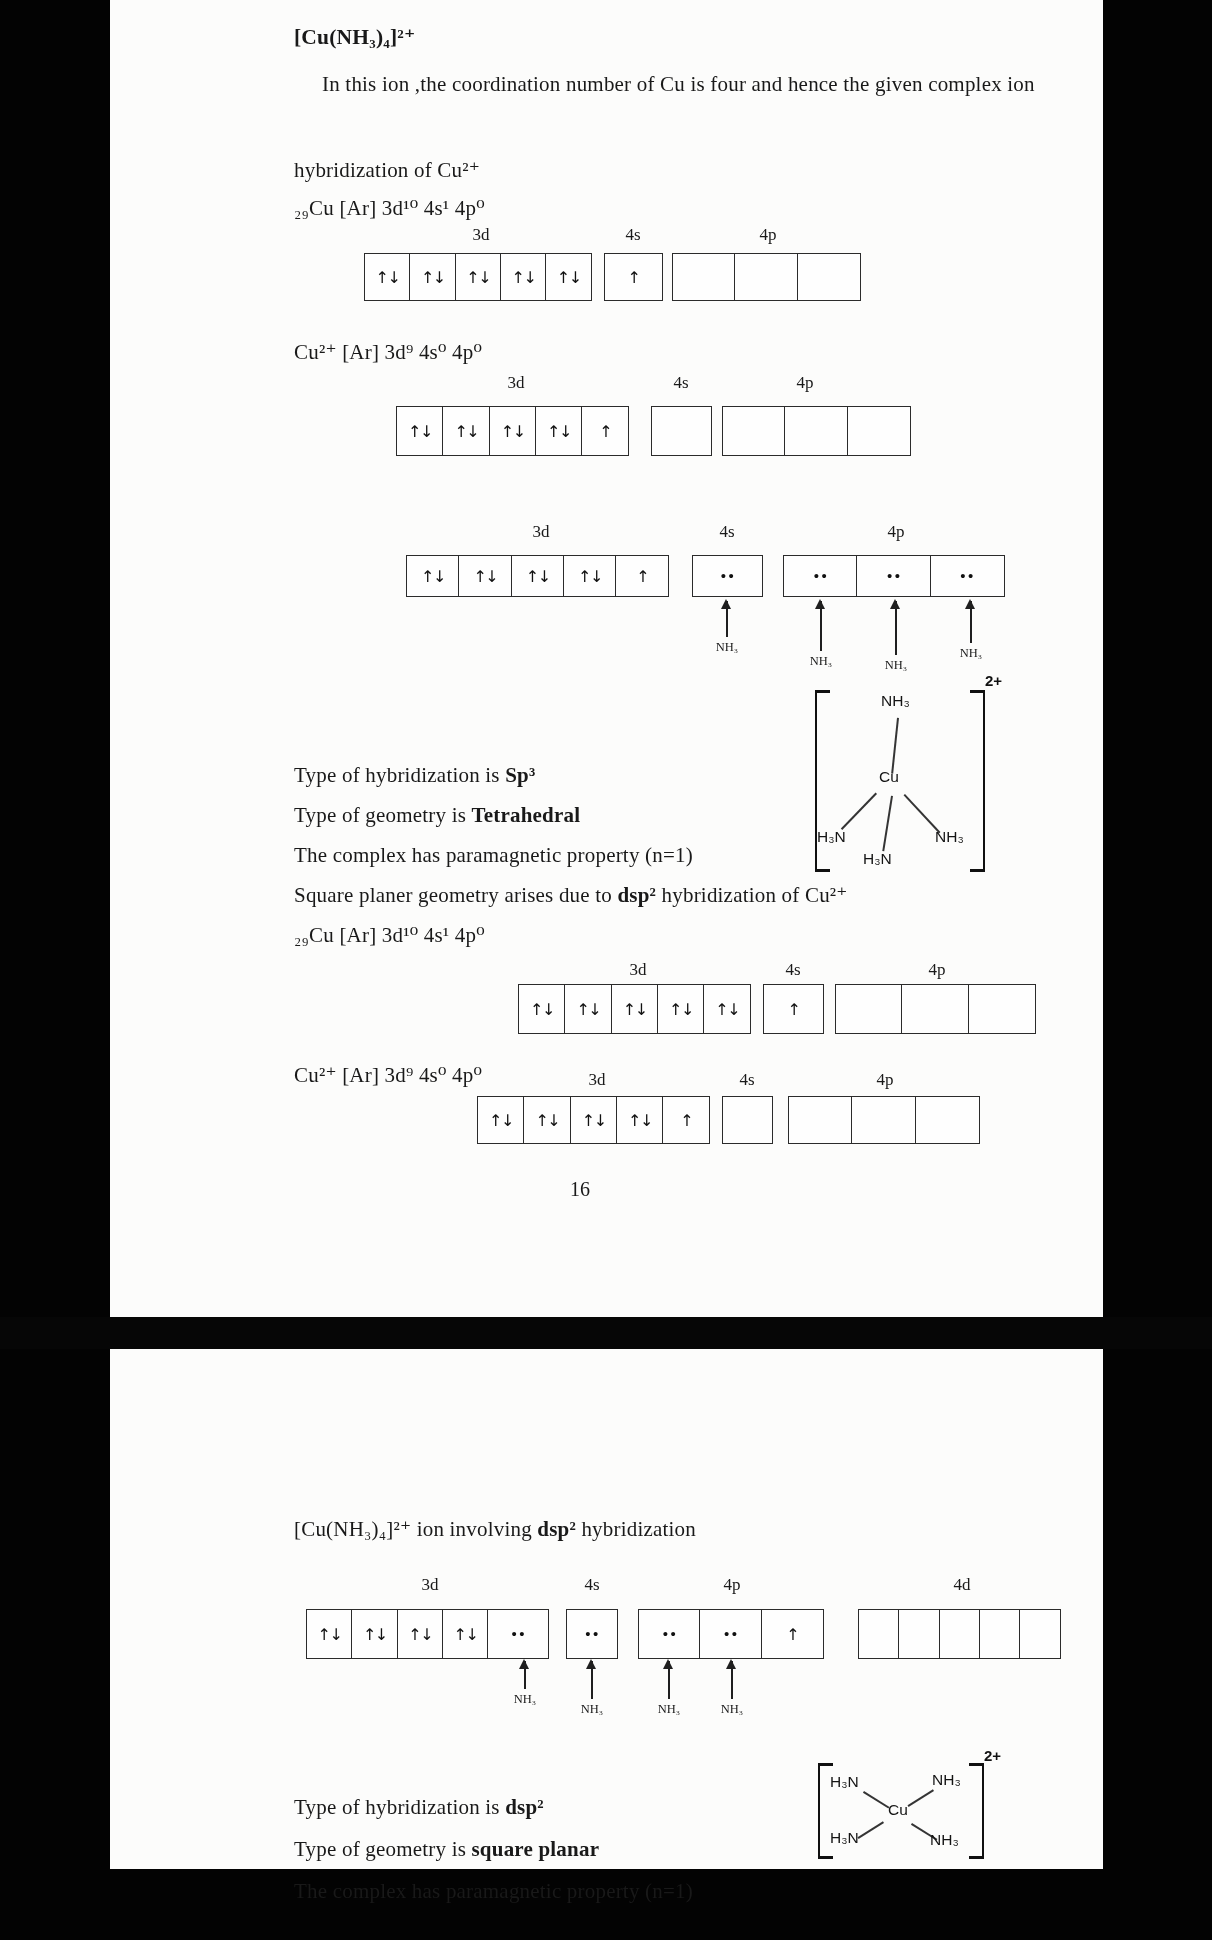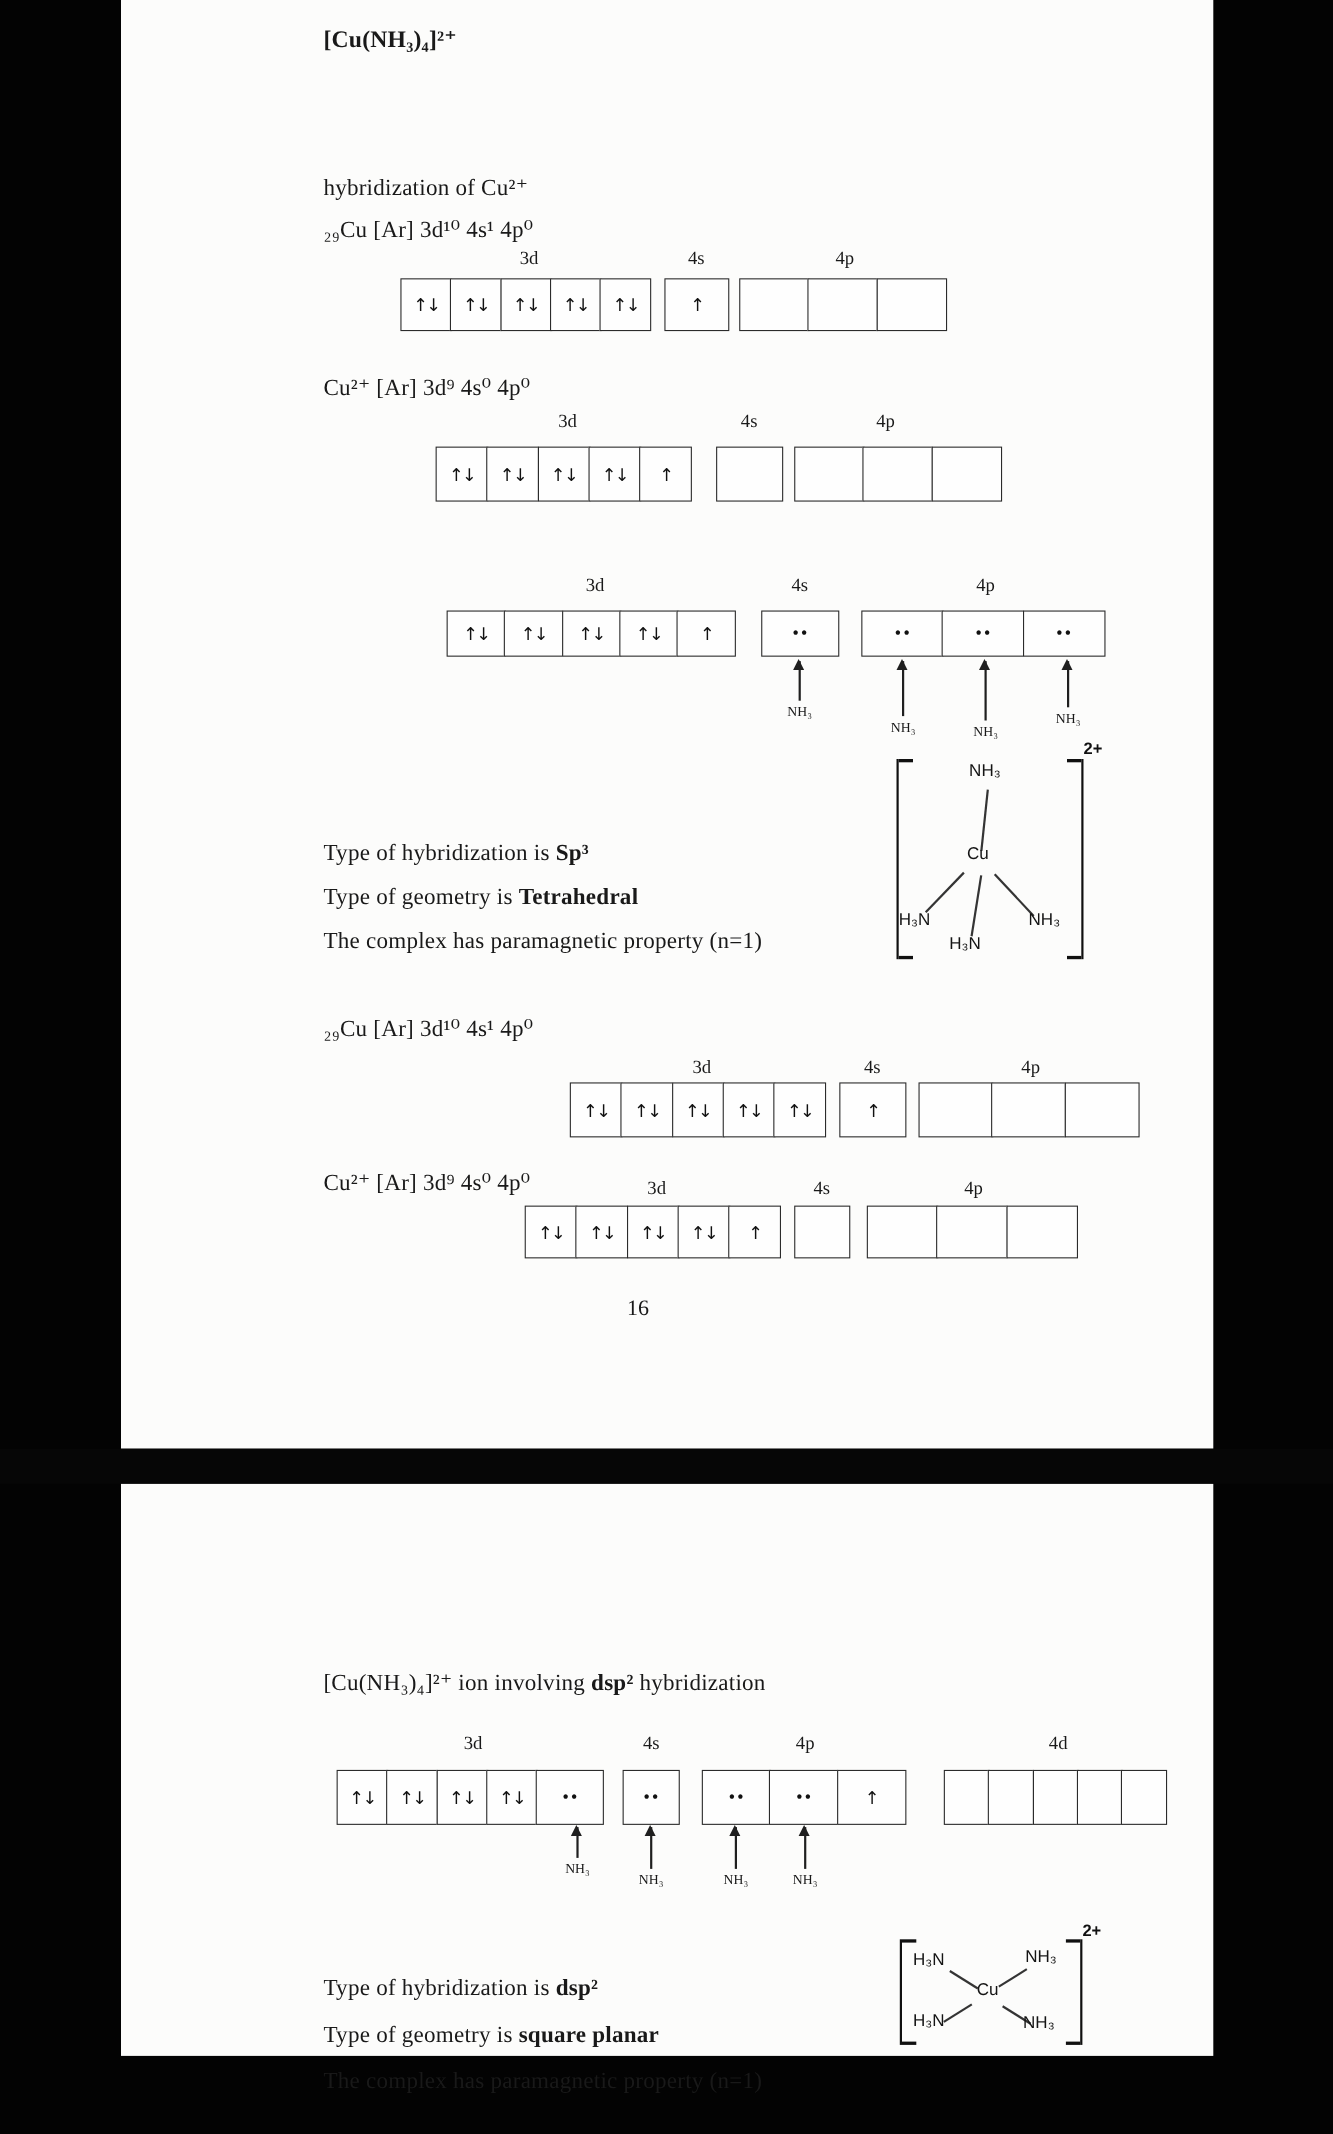--- a/index.html
+++ b/index.html
@@ -44,20 +44,21 @@
 </style>
 </head>
 <body>
 
 <div id="canvas">
 
   <div class="page" id="page1">
 
     <div class="tline title" style="left:140px;top:24px">[Cu(NH₃)₄]²⁺</div>
 
+    <div class="tline" style="left:168px;top:72px">In this ion ,the coordination number of Cu is four and hence the given complex ion</div>
     <div class="tline" style="left:140px;top:158px">hybridization of Cu²⁺</div>
 
     <div class="tline" style="left:140px;top:196px">₂₉Cu [Ar] 3d¹⁰ 4s¹ 4p⁰</div>
 
     <div class="olabel" style="left:371px;top:225px">3d</div>
     <div class="olabel" style="left:523px;top:225px">4s</div>
     <div class="olabel" style="left:658px;top:225px">4p</div>
     <div class="og" style="left:254px;top:253px;--cw:47px;--ch:48px">
       <div class="oc ar">↑↓</div>
       <div class="oc ar">↑↓</div>
@@ -138,20 +139,23 @@
       <div class="slabel" style="left:120px;top:156px">NH₃</div>
     </div>
 
     <div class="tline" style="left:140px;top:763px">
       <span>Type of hybridization is </span><b>Sp³</b>
     </div>
     <div class="tline" style="left:140px;top:803px">
       <span>Type of geometry is </span><b>Tetrahedral</b>
     </div>
     <div class="tline" style="left:140px;top:843px">The complex has paramagnetic property (n=1)</div>
+    <div class="tline" style="left:140px;top:883px">
+      <span>Square planer geometry arises due to </span><b>dsp²</b><span> hybridization of Cu²⁺</span>
+    </div>
 
     <div class="tline" style="left:140px;top:923px">₂₉Cu [Ar] 3d¹⁰ 4s¹ 4p⁰</div>
 
     <div class="olabel" style="left:528px;top:960px">3d</div>
     <div class="olabel" style="left:683px;top:960px">4s</div>
     <div class="olabel" style="left:827px;top:960px">4p</div>
     <div class="og" style="left:408px;top:984px;--cw:48px;--ch:50px">
       <div class="oc ar">↑↓</div>
       <div class="oc ar">↑↓</div>
       <div class="oc ar">↑↓</div>

